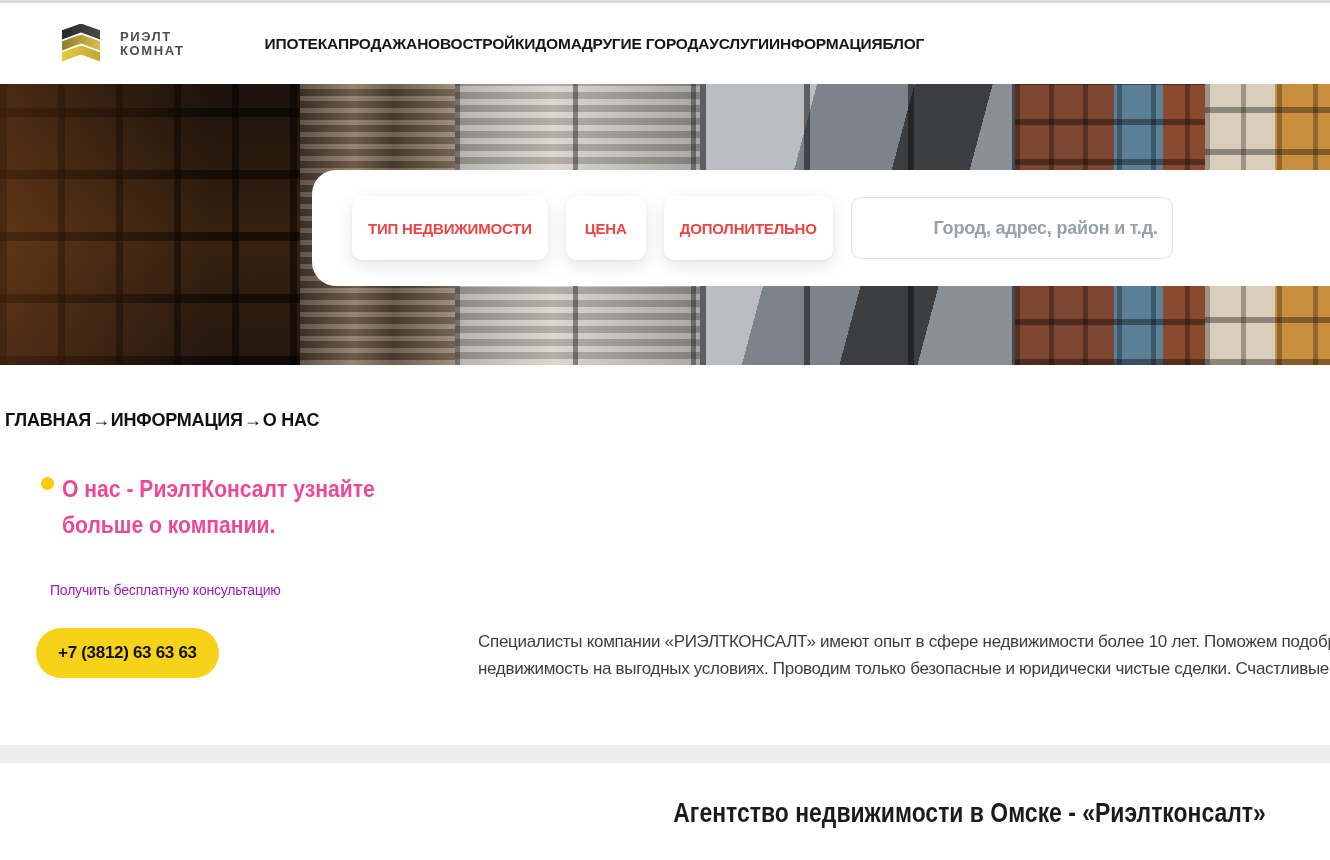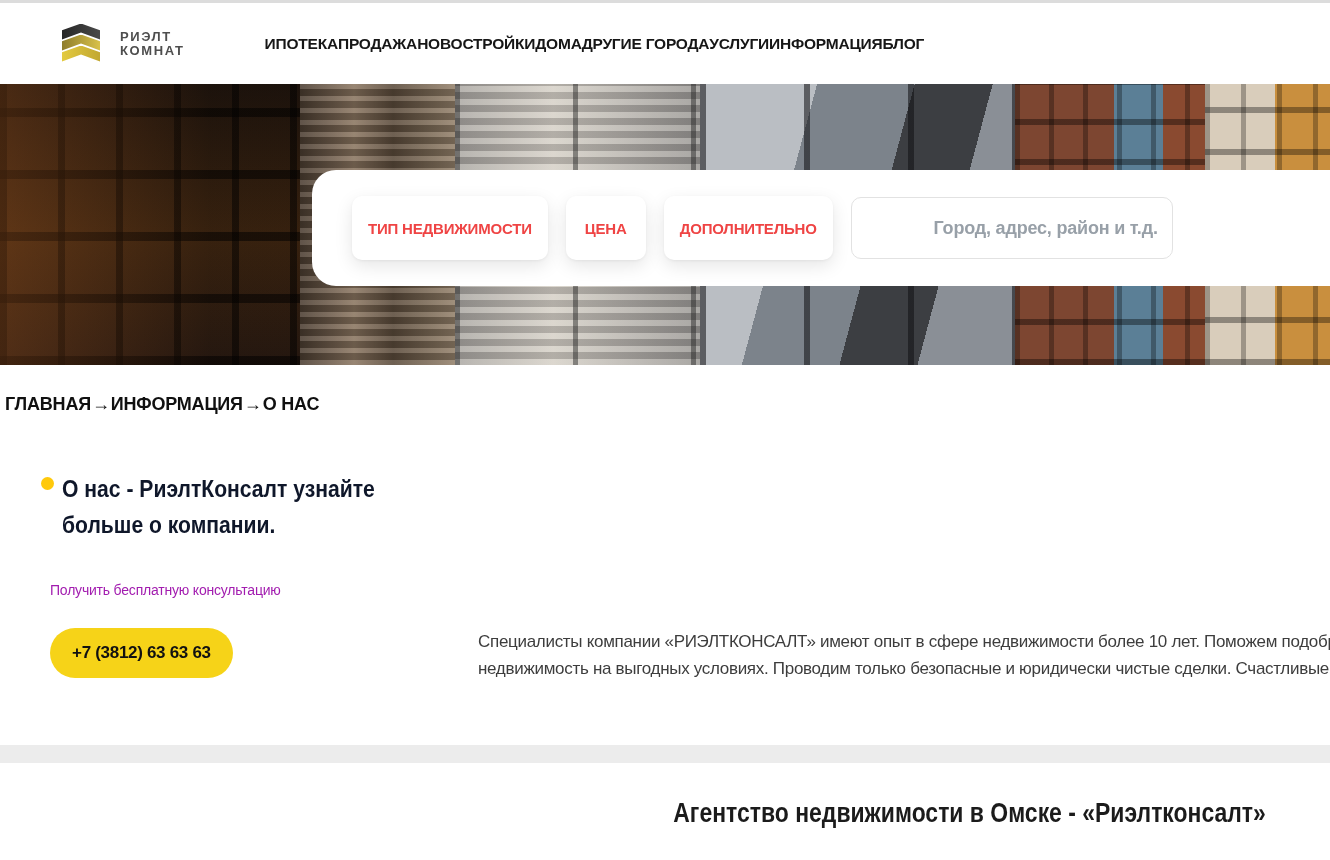--- a/index.html
+++ b/index.html
@@ -54,30 +54,30 @@
   .search-panel{position:absolute;left:312px;right:0;top:86px;height:116px;background:#ffffff;border-radius:24px;display:flex;align-items:center;padding-left:40px;gap:18px;}
   .filter-btn{height:64px;background:#fff;border:none;border-radius:10px;
     box-shadow:0 6px 18px rgba(0,0,0,.10), 0 1px 3px rgba(0,0,0,.05);
     font-size:15px;font-weight:700;color:#ef4444;padding:0 16px;letter-spacing:-0.2px;cursor:pointer;white-space:nowrap;}
   .fb1{min-width:160px;} .fb2{min-width:150px;} .fb3{min-width:80px;} .fb4{min-width:162px;text-align:center;}
   .search-input{width:322px;height:62px;border:1px solid #e2e2e2;border-radius:10px;background:#fff;
     text-align:right;padding:0 14px;font-size:18px;color:#444;outline:none;}
   .search-input::placeholder{color:#98a0a8;font-weight:600;letter-spacing:-0.2px;}
 
   
-  .breadcrumb{position:absolute;top:394px;left:5px;display:flex;align-items:center;font-size:18px;font-weight:700;color:#101010;letter-spacing:-0.2px;}
+  .breadcrumb{position:absolute;top:410px;left:5px;display:flex;align-items:center;font-size:18px;font-weight:700;color:#101010;letter-spacing:-0.2px;}
   .breadcrumb a{color:#101010;text-decoration:none;cursor:pointer;}
   .breadcrumb .sep{margin:0 1px;font-weight:400;}
 
   
   .bullet{position:absolute;top:477px;left:41px;width:13px;height:13px;border-radius:50%;background:#FFC90B;}
-  .about-heading{position:absolute;top:455px;left:62px;font-size:24px;font-weight:700;color:#0f172a;line-height:36px;}
+  .about-heading{position:absolute;top:455px;left:62px;font-size:24px;font-weight:700;color:#ec4899;line-height:36px;}
   .about-heading .hl{display:block;transform:scaleX(.88);transform-origin:left;white-space:nowrap;}
   .consult-label{position:absolute;top:582px;left:50px;font-size:14px;color:#a21caf;letter-spacing:-0.2px;}
-  .phone-btn{position:absolute;top:628px;left:50px;height:50px;min-width:148px;padding:0 22px;border:none;border-radius:25px;
+  .phone-btn{position:absolute;top:628px;left:36px;height:50px;min-width:148px;padding:0 22px;border:none;border-radius:25px;
     background:#F6D318;font-size:17px;font-weight:700;color:#111;letter-spacing:-0.3px;cursor:pointer;}
   .about-paragraph{position:absolute;top:628px;left:478px;font-size:17px;color:#3d3d3d;line-height:27px;letter-spacing:-0.3px;}
   .p-line{white-space:nowrap;}
 
   
   .divider-band{position:absolute;top:745px;left:0;width:100%;height:18px;background:#ECECEC;}
   .agency-heading{position:absolute;top:798px;left:0;width:100%;text-align:center;font-size:27px;font-weight:700;color:#1b1b1b;margin:0;}
   .agency-heading .hl{display:inline-block;transform:scaleX(.85);transform-origin:center;white-space:nowrap;}
 </style>
 </head>

